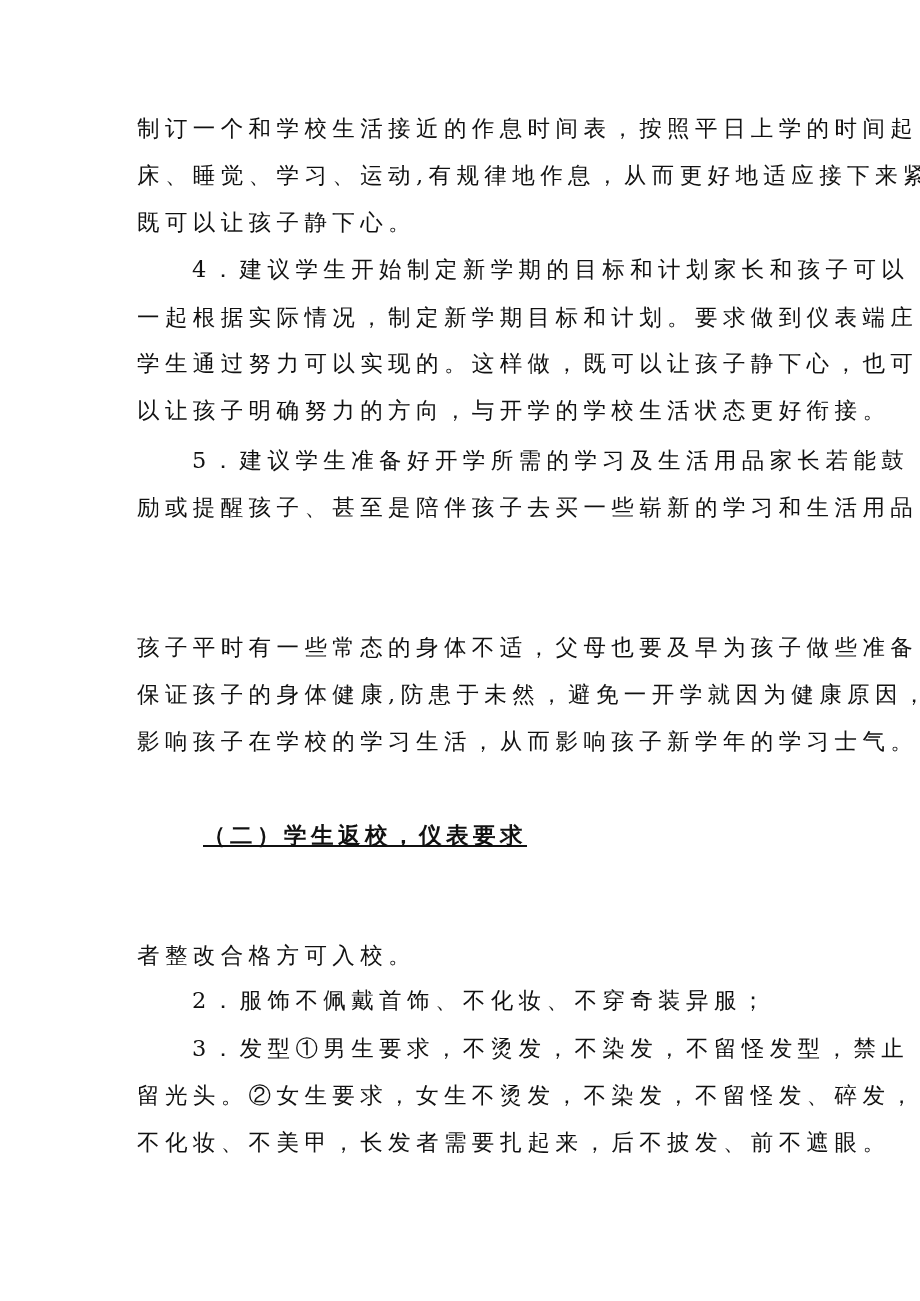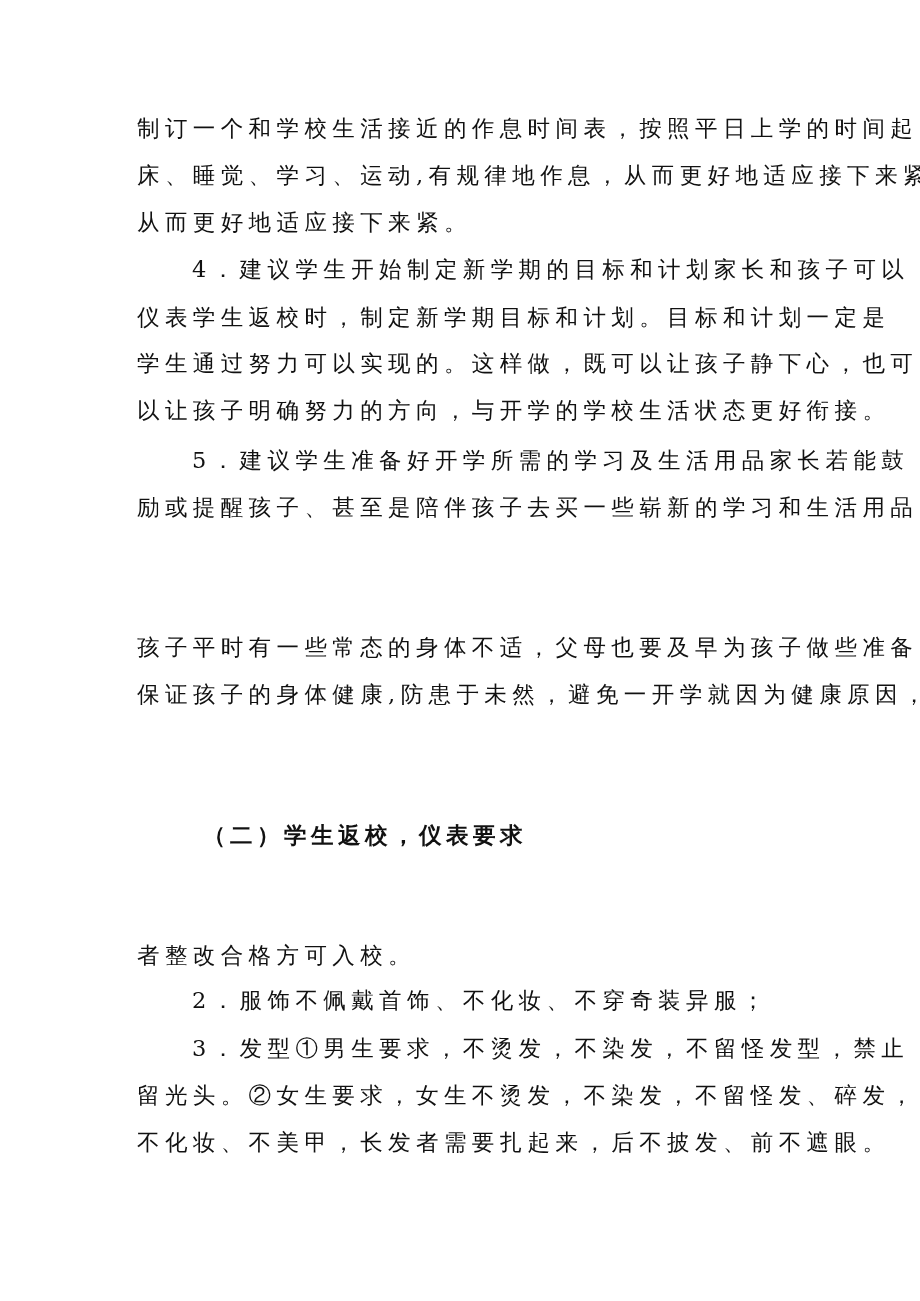--- a/index.html
+++ b/index.html
@@ -27,37 +27,38 @@
       position: absolute;
       left: 137px;
       width: 660px;
       font-size: 22.5px;
       letter-spacing: 5.4px;
       line-height: 30px;
       white-space: nowrap;
     }
     .indent { left: 192px; }
     .heading-indent { left: 203px; }
-    .bold { font-weight: bold; font-family: "DejaVu Sans", "Liberation Sans", sans-serif; letter-spacing: 4.5px; }
+    .bold { font-weight: bold; font-family: "DejaVu Sans", "Liberation Sans", sans-serif; letter-spacing: 4.5px; text-decoration: underline; }
   </style>
 </head>
 <body>
 
 <div class="page">
   <div class="line" style="top:113px">制订一个和学校生活接近的作息时间表，按照平日上学的时间起</div>
   <div class="line" style="top:160px">床、睡觉、学习、运动,有规律地作息，从而更好地适应接下来紧</div>
-  <div class="line" style="top:207px">从而更好地适应接下来紧。</div>
+  <div class="line" style="top:207px">既可以让孩子静下心。</div>
   <div class="line indent" style="top:254px">4．建议学生开始制定新学期的目标和计划家长和孩子可以</div>
-  <div class="line" style="top:302px">仪表学生返校时，制定新学期目标和计划。目标和计划一定是</div>
+  <div class="line" style="top:302px">一起根据实际情况，制定新学期目标和计划。要求做到仪表端庄</div>
   <div class="line" style="top:395px">以让孩子明确努力的方向，与开学的学校生活状态更好衔接。</div>
   <div class="line" style="top:348px">学生通过努力可以实现的。这样做，既可以让孩子静下心，也可</div>
   <div class="line indent" style="top:445px">5．建议学生准备好开学所需的学习及生活用品家长若能鼓</div>
   <div class="line" style="top:492px">励或提醒孩子、甚至是陪伴孩子去买一些崭新的学习和生活用品，</div>
   <div class="line" style="top:632px">孩子平时有一些常态的身体不适，父母也要及早为孩子做些准备，</div>
   <div class="line" style="top:679px">保证孩子的身体健康,防患于未然，避免一开学就因为健康原因，</div>
+  <div class="line" style="top:726px">影响孩子在学校的学习生活，从而影响孩子新学年的学习士气。</div>
 
   <div class="line heading-indent bold" style="top:820px">（二）学生返校，仪表要求</div>
 
   <div class="line" style="top:940px">者整改合格方可入校。</div>
   <div class="line indent" style="top:985px">2．服饰不佩戴首饰、不化妆、不穿奇装异服；</div>
   <div class="line indent" style="top:1033px">3．发型①男生要求，不烫发，不染发，不留怪发型，禁止</div>
   <div class="line" style="top:1080px">留光头。②女生要求，女生不烫发，不染发，不留怪发、碎发，</div>
   <div class="line" style="top:1127px">不化妆、不美甲，长发者需要扎起来，后不披发、前不遮眼。</div>
 </div>
 

